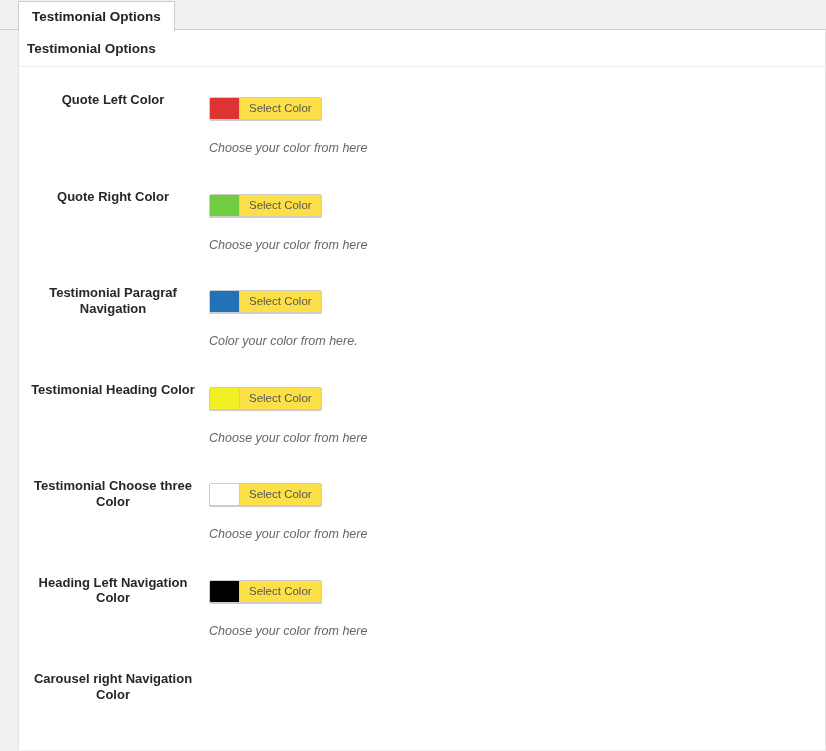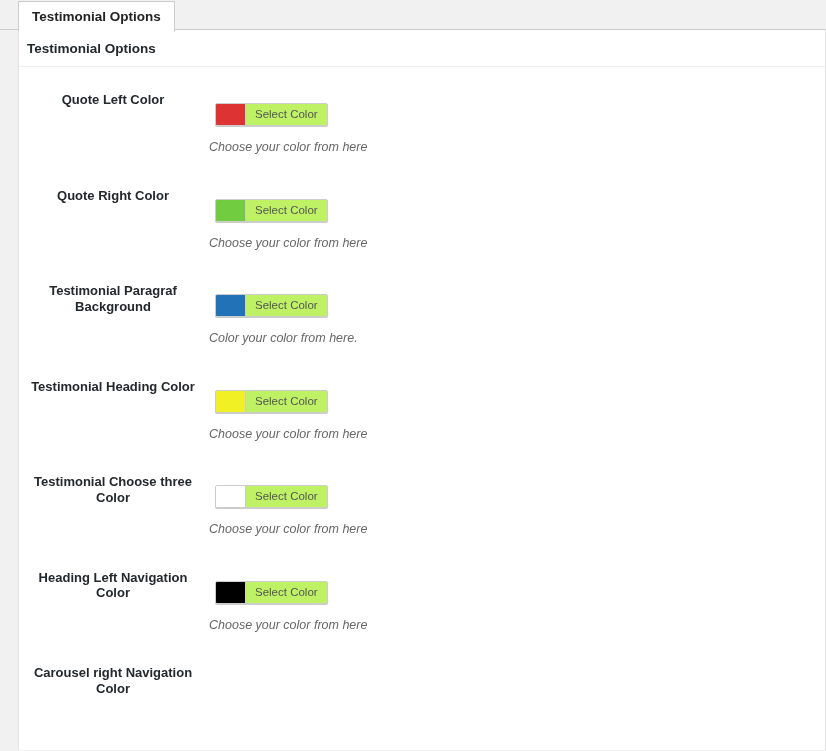--- a/index.html
+++ b/index.html
@@ -85,23 +85,23 @@
   .wp-picker-container {
     display: inline-block;
     white-space: nowrap;
     line-height: 0;
   }
   .wp-color-result {
     display: inline-block;
     position: relative;
     height: 23px;
     padding: 0;
-    margin: 6px;
+    margin: 0;
     border: 1px solid #ccc;
-    background: #bef264;
+    background: #fde047;
     border-radius: 2px;
     box-shadow: 0 1px 0 #ccc;
     cursor: pointer;
     vertical-align: top;
     overflow: hidden;
   }
   .color-swatch {
     display: inline-block;
     width: 30px;
     height: 21px;
@@ -113,21 +113,21 @@
     height: 21px;
     line-height: 21px;
     padding: 0 9px;
     font-size: 11.5px;
     color: #555;
     vertical-align: top;
     font-family: "Liberation Sans", sans-serif;
   }
   .description {
     display: block;
-    margin-top: 7px;
+    margin-top: 20px;
     font-size: 12.5px;
     font-style: italic;
     color: #666;
     line-height: 1.4;
   }
 </style>
 </head>
 <body>
 
 <div class="tab-strip">
@@ -159,21 +159,21 @@
           <span class="wp-picker-container">
             <span class="wp-color-result">
               <span class="color-swatch" style="background:#72cc3f"></span><span class="color-btn-text">Select Color</span>
             </span>
           </span>
           <span class="description">Choose your color from here</span>
         </td>
       </tr>
 
       <tr>
-        <th>Testimonial Paragraf Background</th>
+        <th>Testimonial Paragraf Navigation</th>
         <td>
           <span class="wp-picker-container">
             <span class="wp-color-result">
               <span class="color-swatch" style="background:#2272b8"></span><span class="color-btn-text">Select Color</span>
             </span>
           </span>
           <span class="description">Color your color from here.</span>
         </td>
       </tr>
 

